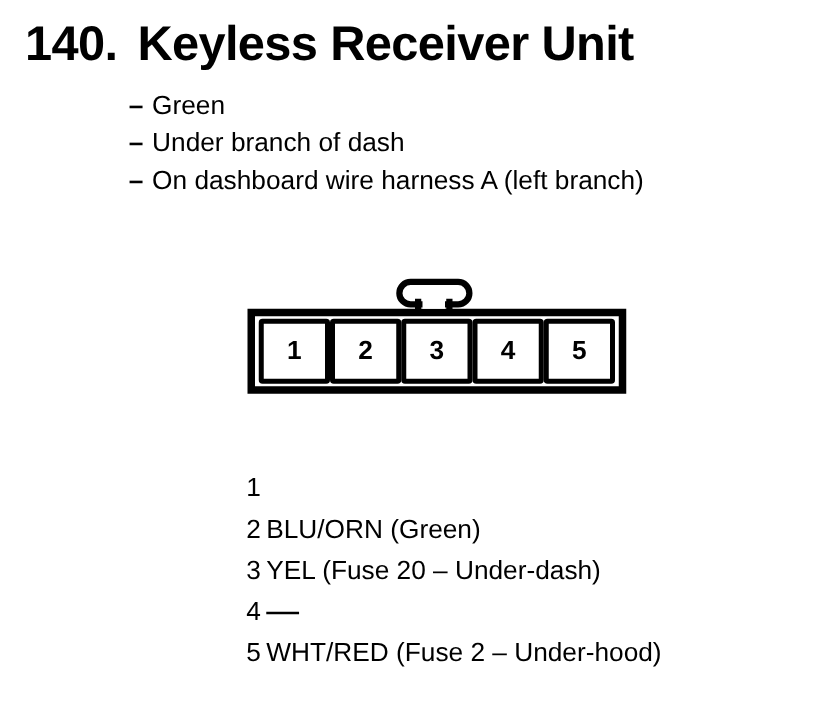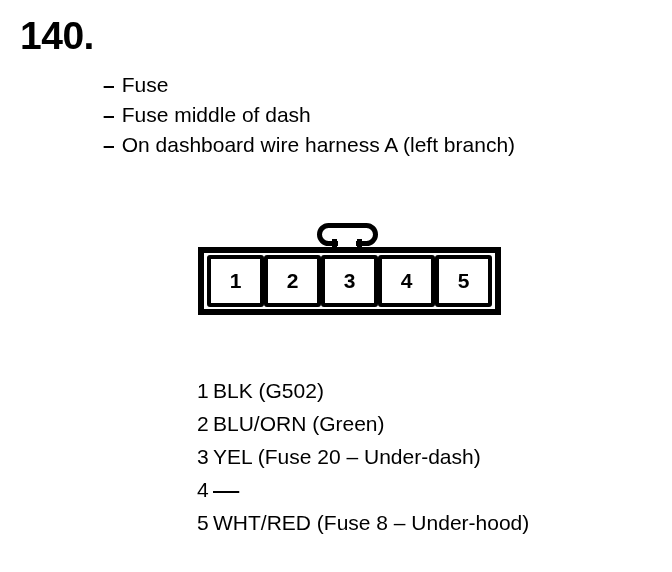--- a/index.html
+++ b/index.html
@@ -120,30 +120,31 @@
     transform-origin: left center;
   }
 </style>
 </head>
 <body>
 
 <div class="page">
 
   <div class="title">
     <span class="title-num">140.</span>
+    <span class="title-text">Keyless Receiver Unit</span>
   </div>
 
   <ul class="notes">
     <li class="note">
       <span class="dash">–</span>
-      <span class="note-text">Fuse</span>
+      <span class="note-text">Green</span>
     </li>
     <li class="note">
       <span class="dash">–</span>
-      <span class="note-text">Fuse middle of dash</span>
+      <span class="note-text">Under branch of dash</span>
     </li>
     <li class="note">
       <span class="dash">–</span>
       <span class="note-text">On dashboard wire harness A (left branch)</span>
     </li>
   </ul>
 
   <div class="latch-pill"></div>
   <div class="latch-mask"></div>
   <div class="latch-leg leg-l"></div>
@@ -163,33 +164,32 @@
       <span>4</span>
     </div>
     <div class="pin-cell">
       <span>5</span>
     </div>
   </div>
 
   <div class="legend">
     <div class="legend-row">
       <span class="legend-num">1</span>
-      <span class="legend-desc">BLK (G502)</span>
     </div>
     <div class="legend-row">
       <span class="legend-num">2</span>
       <span class="legend-desc">BLU/ORN (Green)</span>
     </div>
     <div class="legend-row">
       <span class="legend-num">3</span>
       <span class="legend-desc">YEL (Fuse 20 – Under-dash)</span>
     </div>
     <div class="legend-row nc">
       <span class="legend-num">4</span>
       <span class="legend-desc">—</span>
     </div>
     <div class="legend-row">
       <span class="legend-num">5</span>
-      <span class="legend-desc">WHT/RED (Fuse 8 – Under-hood)</span>
+      <span class="legend-desc">WHT/RED (Fuse 2 – Under-hood)</span>
     </div>
   </div>
 
 </div>
 
 </body></html>

